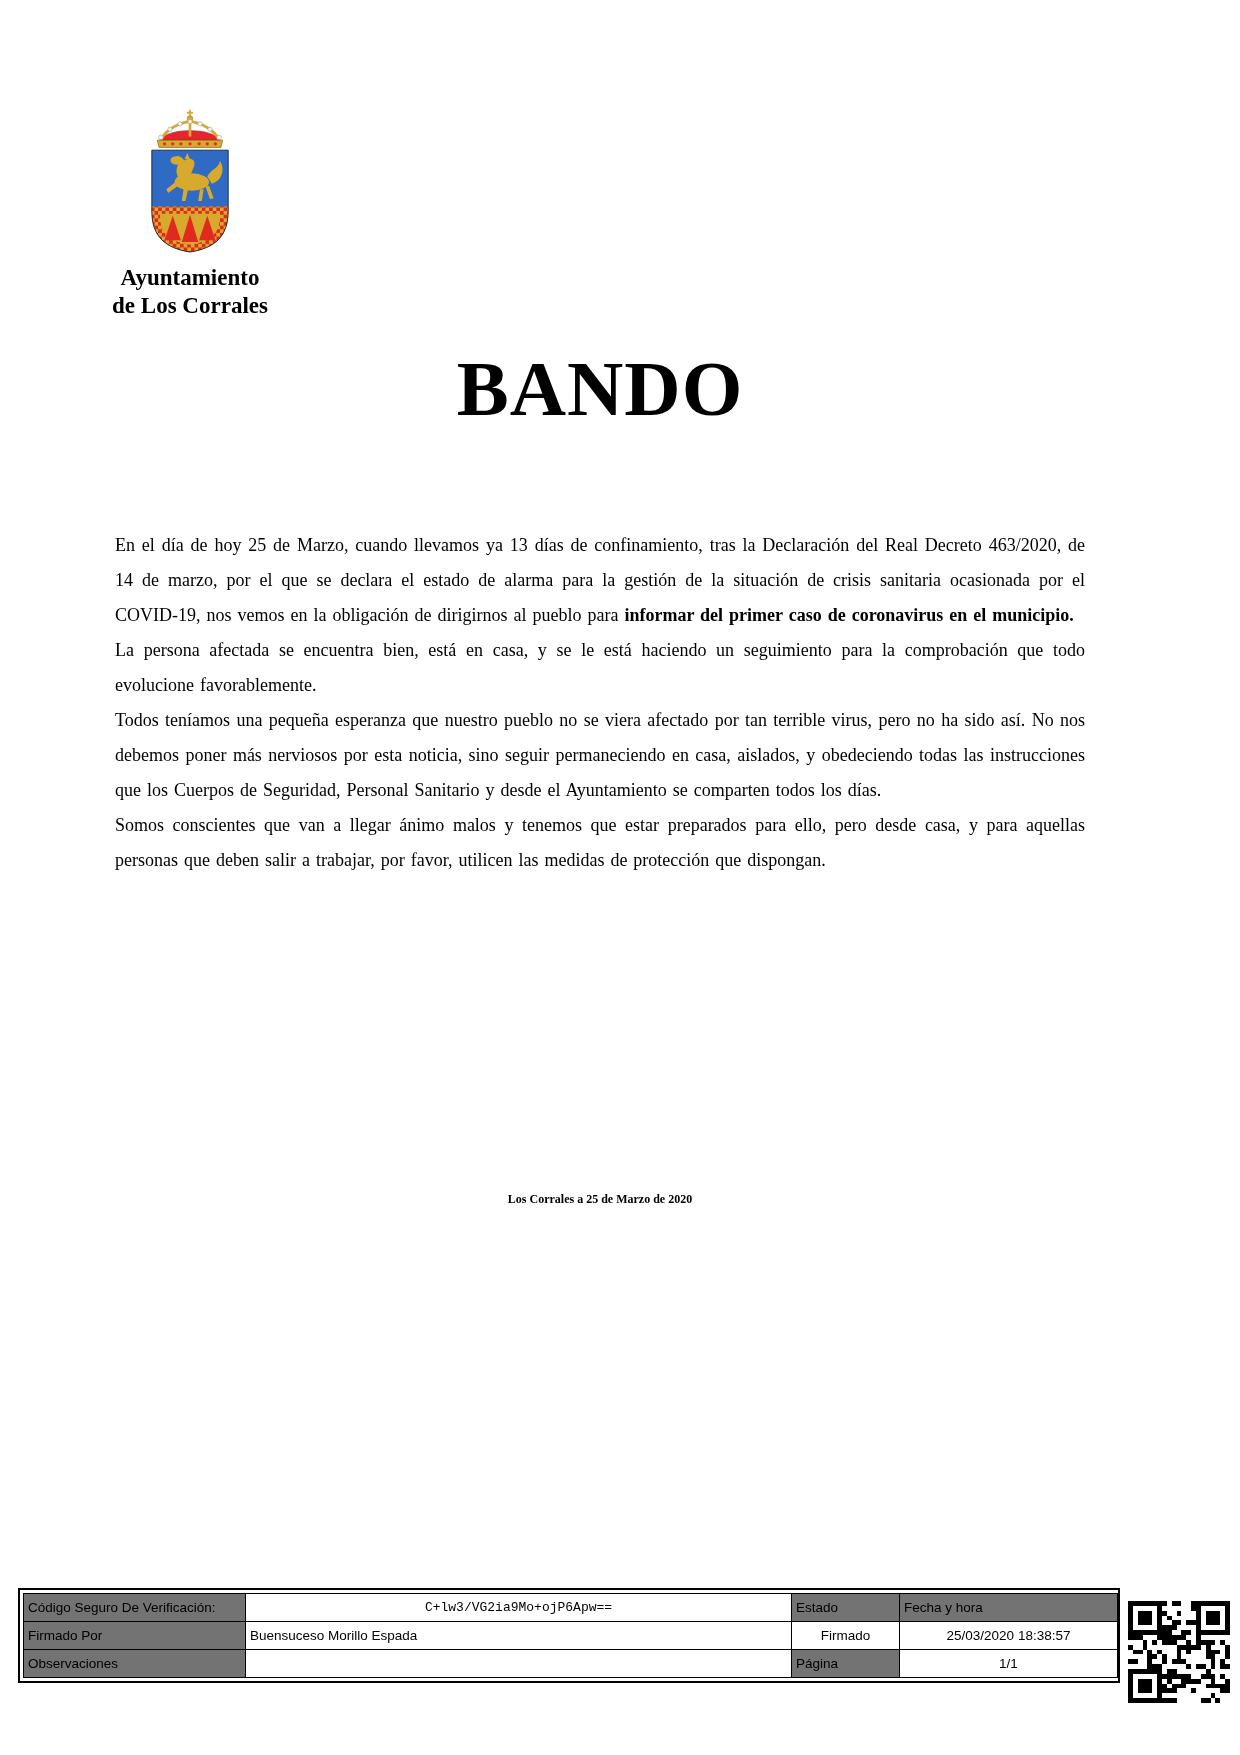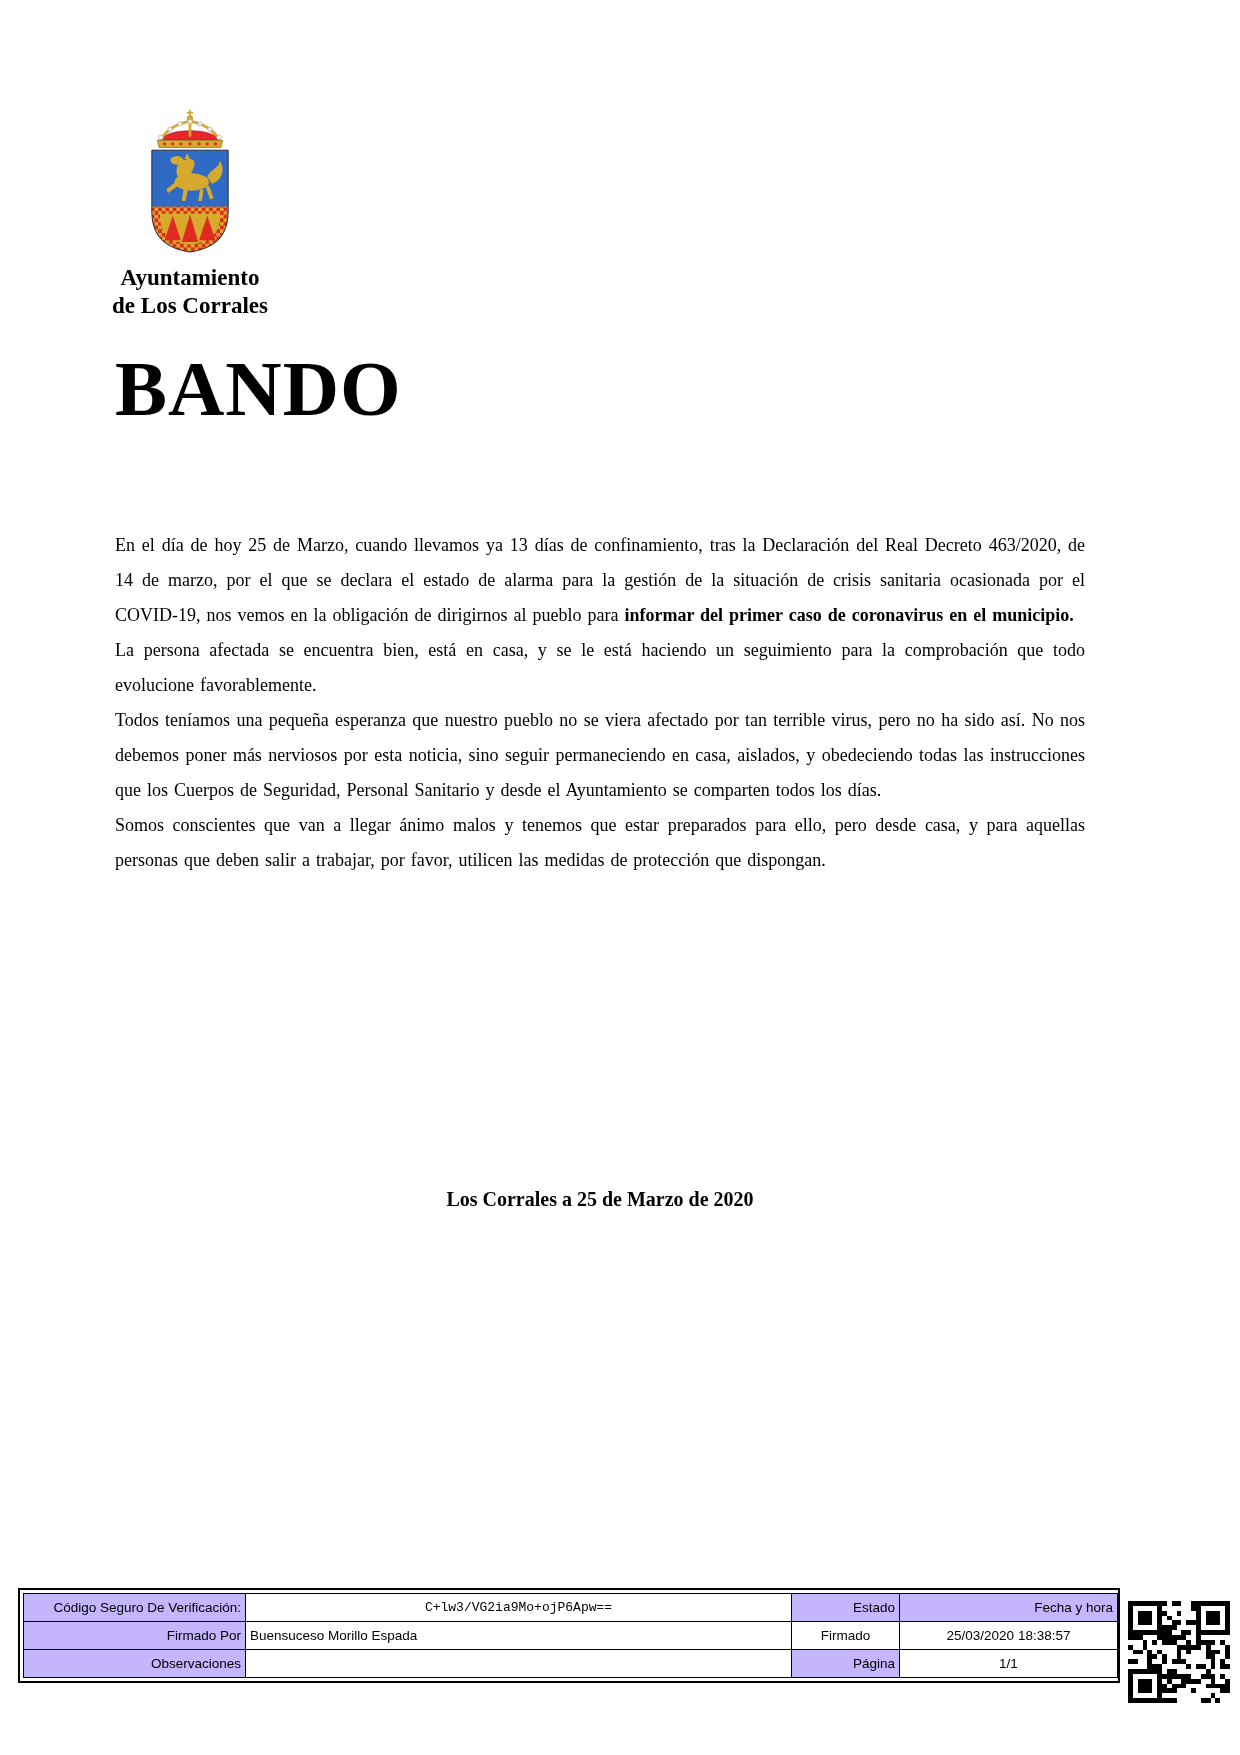--- a/index.html
+++ b/index.html
@@ -5,39 +5,39 @@
   html,body{margin:0;padding:0;background:#fff;}
   .page{position:relative;width:1240px;height:1755px;background:#ffffff;overflow:hidden;
         font-family:"Liberation Serif", serif;color:#000;}
 
   
   .escudo{position:absolute;left:140px;top:108px;width:100px;height:148px;}
   .org-name{position:absolute;left:75px;top:264px;width:230px;text-align:center;
             font-weight:bold;font-size:23px;line-height:28px;}
 
   
-  .doc-title{position:absolute;left:115px;top:344px;width:970px;
+  .doc-title{position:absolute;left:115px;top:344px;width:970px;text-align:center;
              font-weight:bold;font-size:78px;letter-spacing:1px;}
 
   
   .body-text{position:absolute;left:115px;top:528px;width:970px;
              font-size:18px;line-height:35px;text-align:justify;word-spacing:1.5px;}
   .body-text p{margin:0;}
 
   
   .signature{position:absolute;left:115px;top:1175px;width:970px;text-align:center;
-             font-weight:bold;font-size:20px;line-height:48px;}
+             font-weight:bold;font-size:12px;line-height:48px;}
 
   
   .footer-box{position:absolute;left:18px;top:1588px;width:1102px;box-sizing:border-box;
               border:2px solid #000;padding:3px;background:#fff;}
   table.vtable{border-collapse:collapse;width:100%;table-layout:fixed;
                font-family:"Liberation Sans", sans-serif;font-size:13.5px;}
   table.vtable td{border:1px solid #000;height:27px;padding:0 4px;overflow:hidden;white-space:nowrap;}
-  td.lbl{background:#c4b5fd;text-align:right;}
+  td.lbl{background:#737373;text-align:left;}
   td.val{background:#fff;text-align:center;}
   td.val.left{text-align:left;}
   .mono{font-family:"Liberation Mono", monospace;font-size:13px;}
   tr.tall td{height:44px;vertical-align:middle;}
 
   
   .qr{position:absolute;left:1128px;top:1601px;width:102px;height:102px;background:#fff;
       display:grid;grid-template-columns:repeat(21,1fr);grid-template-rows:repeat(21,1fr);}
   .qr div{background:#000;}
 </style>

